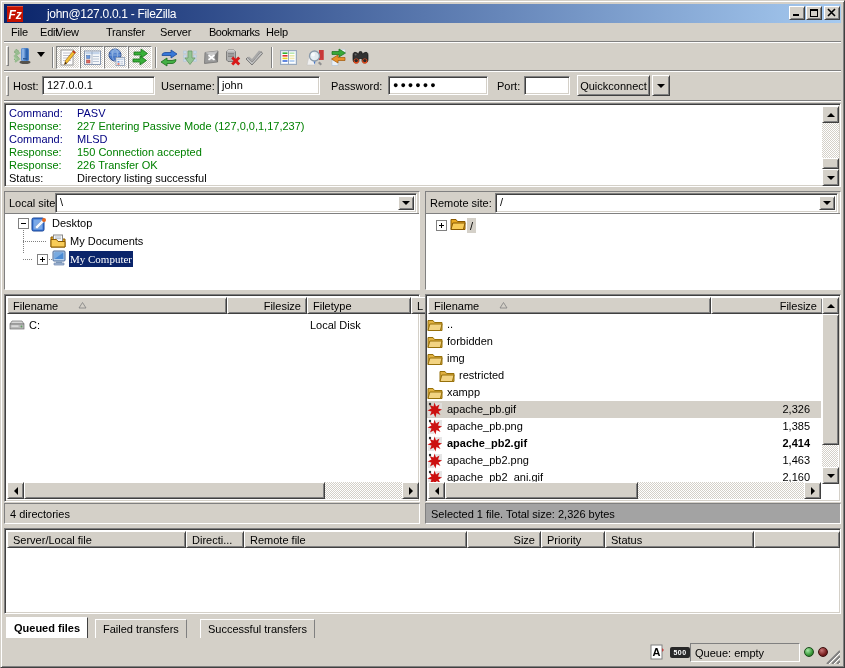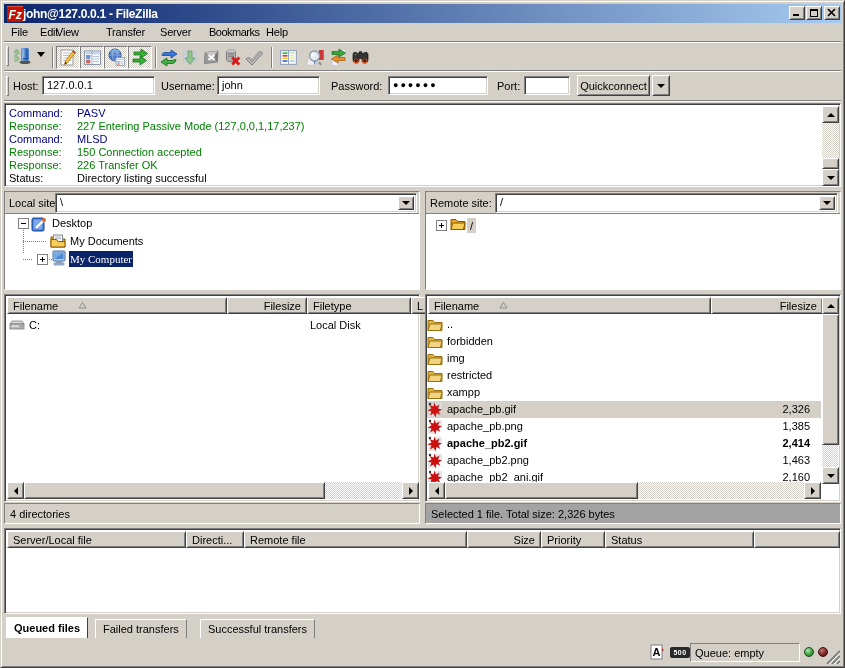--- a/index.html
+++ b/index.html
@@ -1,28 +1,28 @@
 <!DOCTYPE html>
 <html><head>
 <meta charset="utf-8">
 <style>
 * { margin:0; padding:0; box-sizing:border-box; }
 html,body { width:845px; height:668px; overflow:hidden; }
 body { font-family:"Liberation Sans", sans-serif; font-size:11px; color:#000; background:#d4d0c8; position:relative; }
 .win { position:absolute; left:0; top:0; width:845px; height:668px; background:#d4d0c8;
   border:1px solid; border-color:#d4d0c8 #404040 #404040 #d4d0c8;
   box-shadow: inset 1px 1px 0 #ffffff, inset -1px -1px 0 #808080; }
-.abs { position:absolute; }
+.abs { position:absolute;gap:12px; }
 .sunken { border:1px solid; border-color:#808080 #fff #fff #808080; box-shadow: inset 1px 1px 0 #404040, inset -1px -1px 0 #d4d0c8; }
 .sunkenthin { border:1px solid; border-color:#808080 #fff #fff #808080; }
 .raised { border:1px solid; border-color:#fff #404040 #404040 #fff; box-shadow: inset 1px 1px 0 #d4d0c8, inset -1px -1px 0 #808080; background:#d4d0c8; }
 .field { background:#fff; border:1px solid; border-color:#808080 #fff #fff #808080; box-shadow: inset 1px 1px 0 #404040, inset -1px -1px 0 #d4d0c8; }
 .checker { background: repeating-conic-gradient(#ffffff 0% 25%, #d4d0c8 0% 50%) 0 0 / 2px 2px; }
 .titlebar { left:4px; top:4px; width:837px; height:19px; background:linear-gradient(to right,#0a246a,#a6caf0); display:flex; align-items:center; }
-.title-txt { color:#fff; font-weight:bold; font-size:12px; margin-left:0; letter-spacing:-0.3px; }
+.title-txt { color:#fff; font-weight:normal; font-size:12px; margin-left:12px; letter-spacing:-0.3px; }
 .winbtn { width:16px; height:14px; position:absolute; top:6px; background:#d4d0c8; border:1px solid; border-color:#fff #404040 #404040 #fff; box-shadow: inset 1px 1px 0 #d4d0c8, inset -1px -1px 0 #808080; }
 .menubar { left:4px; top:23px; width:837px; height:18px; display:flex; align-items:center; }
 .menubar { } .menubar span { top:3px; letter-spacing:-0.2px; }
 .groove { height:2px; border-top:1px solid #808080; border-bottom:1px solid #fff; }
 .tbtn { position:absolute; width:23px; height:23px; top:46px; display:flex; align-items:center; justify-content:center; }
 .tbtn.pressed { border:1px solid; border-color:#808080 #fff #fff #808080; background: repeating-conic-gradient(#ffffff 0% 25%, #d4d0c8 0% 50%) 0 0 / 2px 2px; }
 .tsep { position:absolute; top:47px; width:2px; height:21px; border-left:1px solid #808080; border-right:1px solid #fff; }
 .vgrip { position:absolute; width:3px; height:20px; border:1px solid; border-color:#fff #808080 #808080 #fff; }
 .sbtn { position:absolute; background:#d4d0c8; border:1px solid; border-color:#fff #404040 #404040 #fff; box-shadow: inset 1px 1px 0 #d4d0c8, inset -1px -1px 0 #808080; display:flex; align-items:center; justify-content:center; }
 .arr { width:0; height:0; border:4px solid transparent; }
@@ -389,21 +389,21 @@
         <use href="#folder16"></use>
       </svg>
       <span>forbidden</span>
     </div>
   <div class="lrow" style="left:1px; top:55px;">
       <svg class="licon" viewBox="0 0 16 16">
         <use href="#folder16"></use>
       </svg>
       <span>img</span>
     </div>
-  <div class="lrow" style="left:1px; top:72px;">
+  <div class="lrow" style="left:1px; top:72px;padding-left:12px;">
       <svg class="licon" viewBox="0 0 16 16">
         <use href="#folder16"></use>
       </svg>
       <span>restricted</span>
     </div>
   <div class="lrow" style="left:1px; top:89px;">
       <svg class="licon" viewBox="0 0 16 16">
         <use href="#folder16"></use>
       </svg>
       <span>xampp</span>

